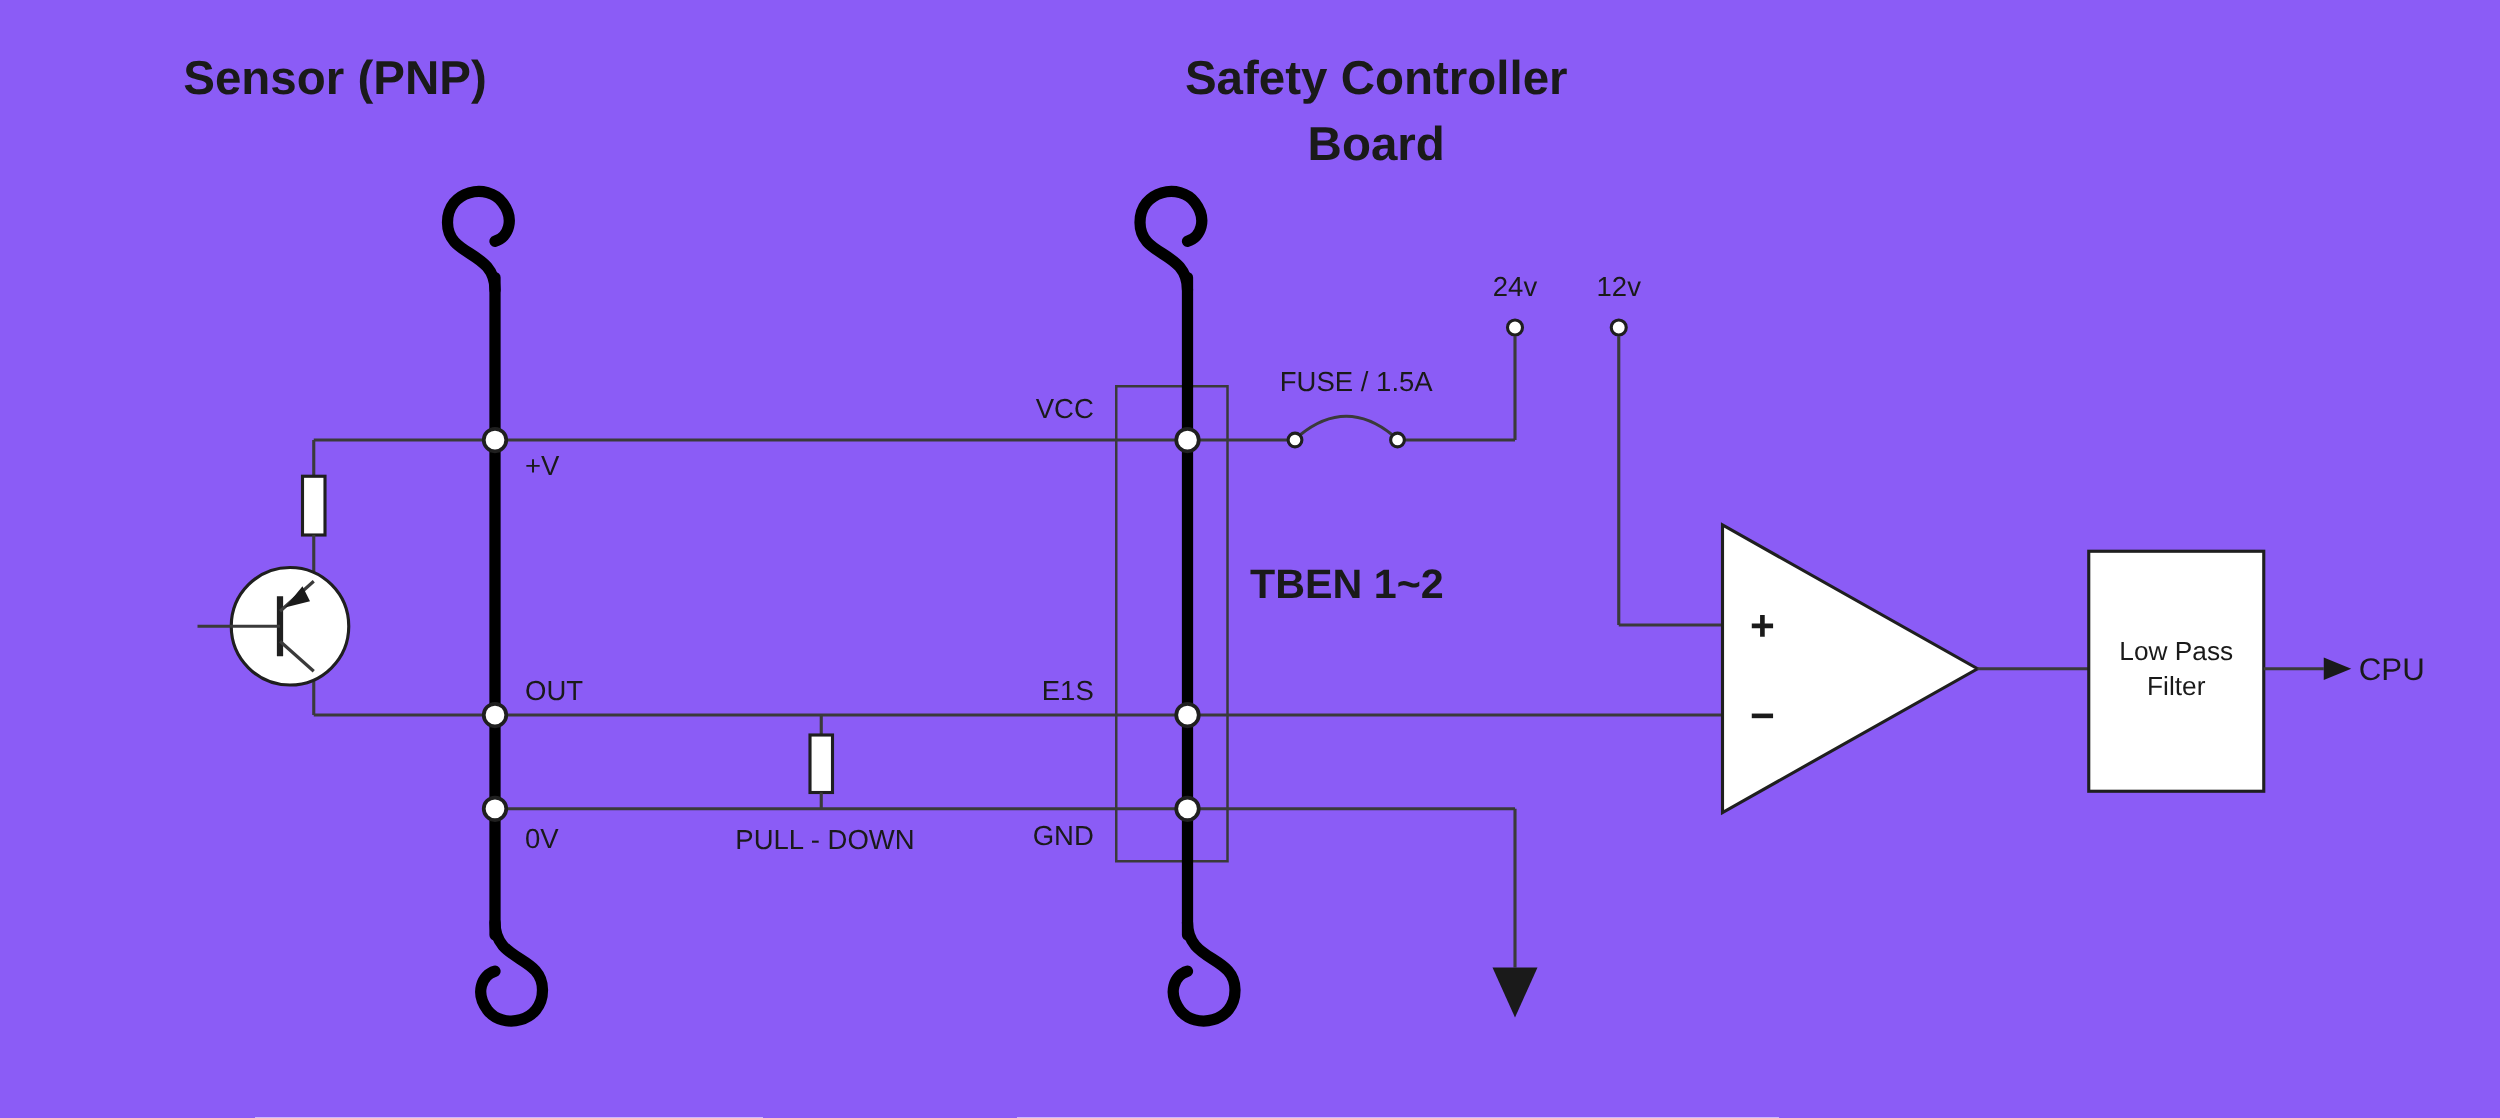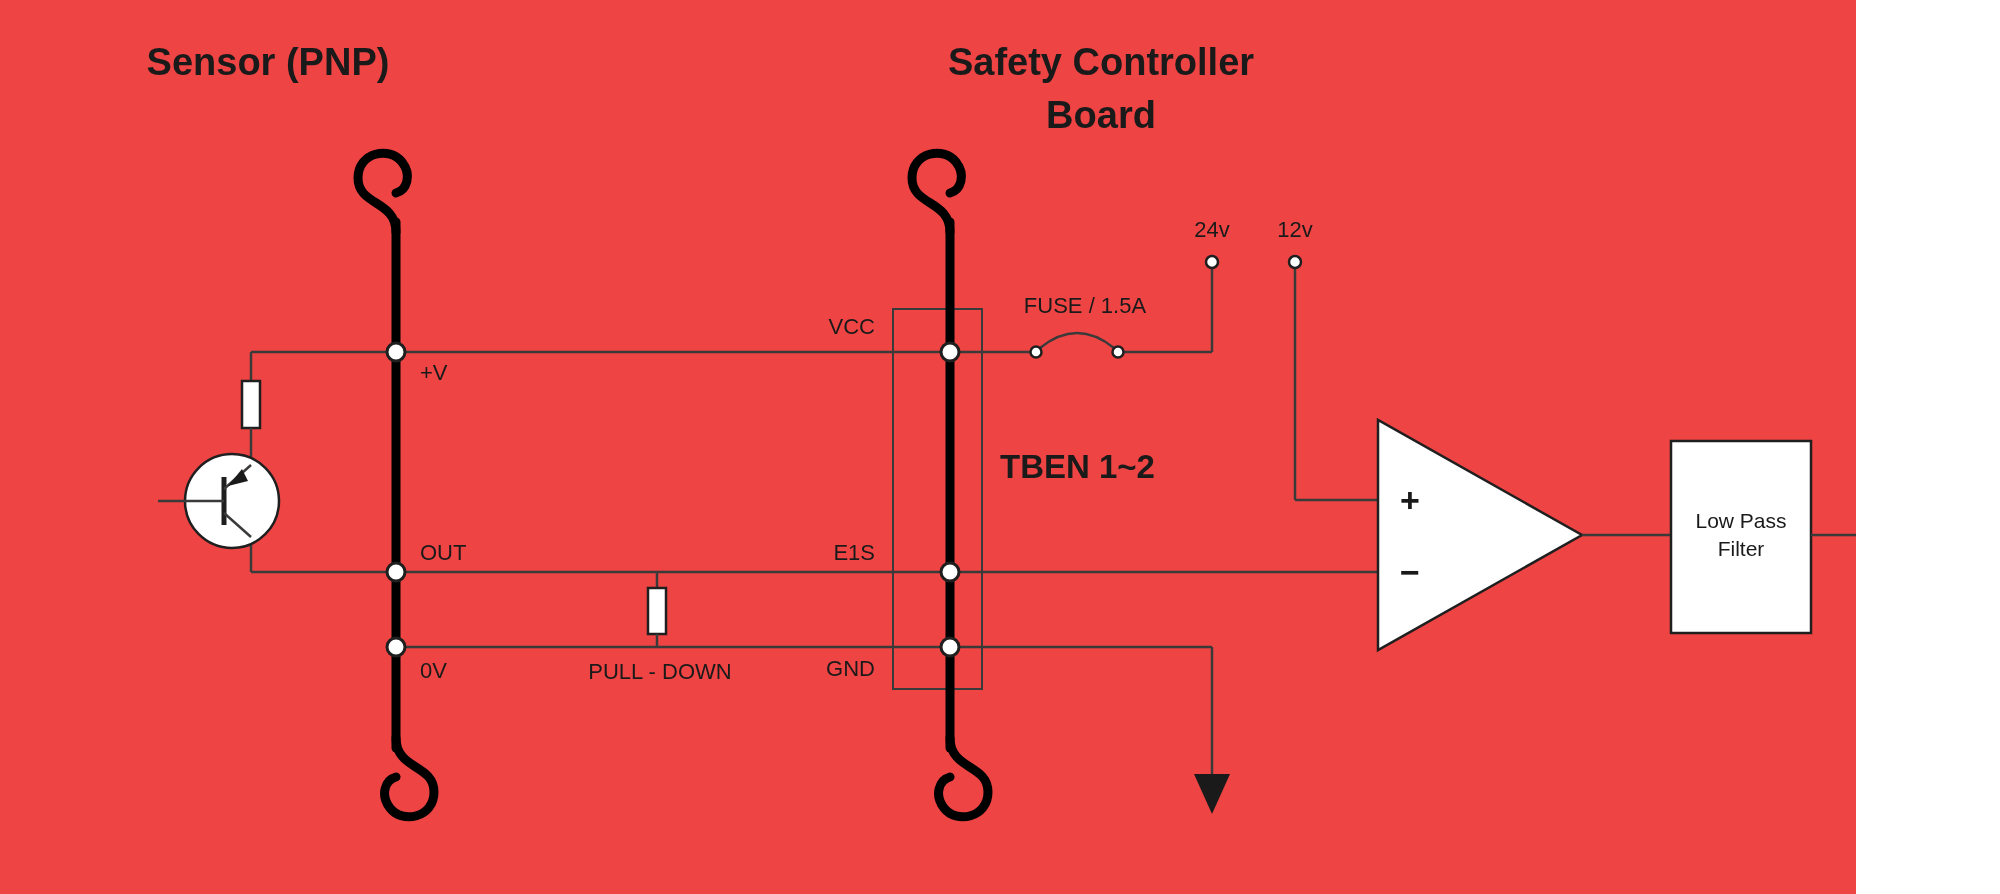--- a/index.html
+++ b/index.html
@@ -5,23 +5,23 @@
   html, body {
     margin: 0;
     padding: 0;
     background: #ffffff;
     width: 2000px;
     height: 894px;
     font-family: "Liberation Sans", sans-serif;
   }
   #stage {
     position: relative;
-    width: 1856px;
+    width: 2000px;
     height: 894px;
-    background: #ef4444;
+    background: #8b5cf6;
     overflow: hidden;
   }
   svg { display: block; }
   text {
     fill: #1a1a1a;
     font-family: "Liberation Sans", sans-serif;
   }
   .title { font-size: 38px; font-weight: bold; }
   .lbl   { font-size: 22px; }
   .lbl-sm{ font-size: 21px; }

